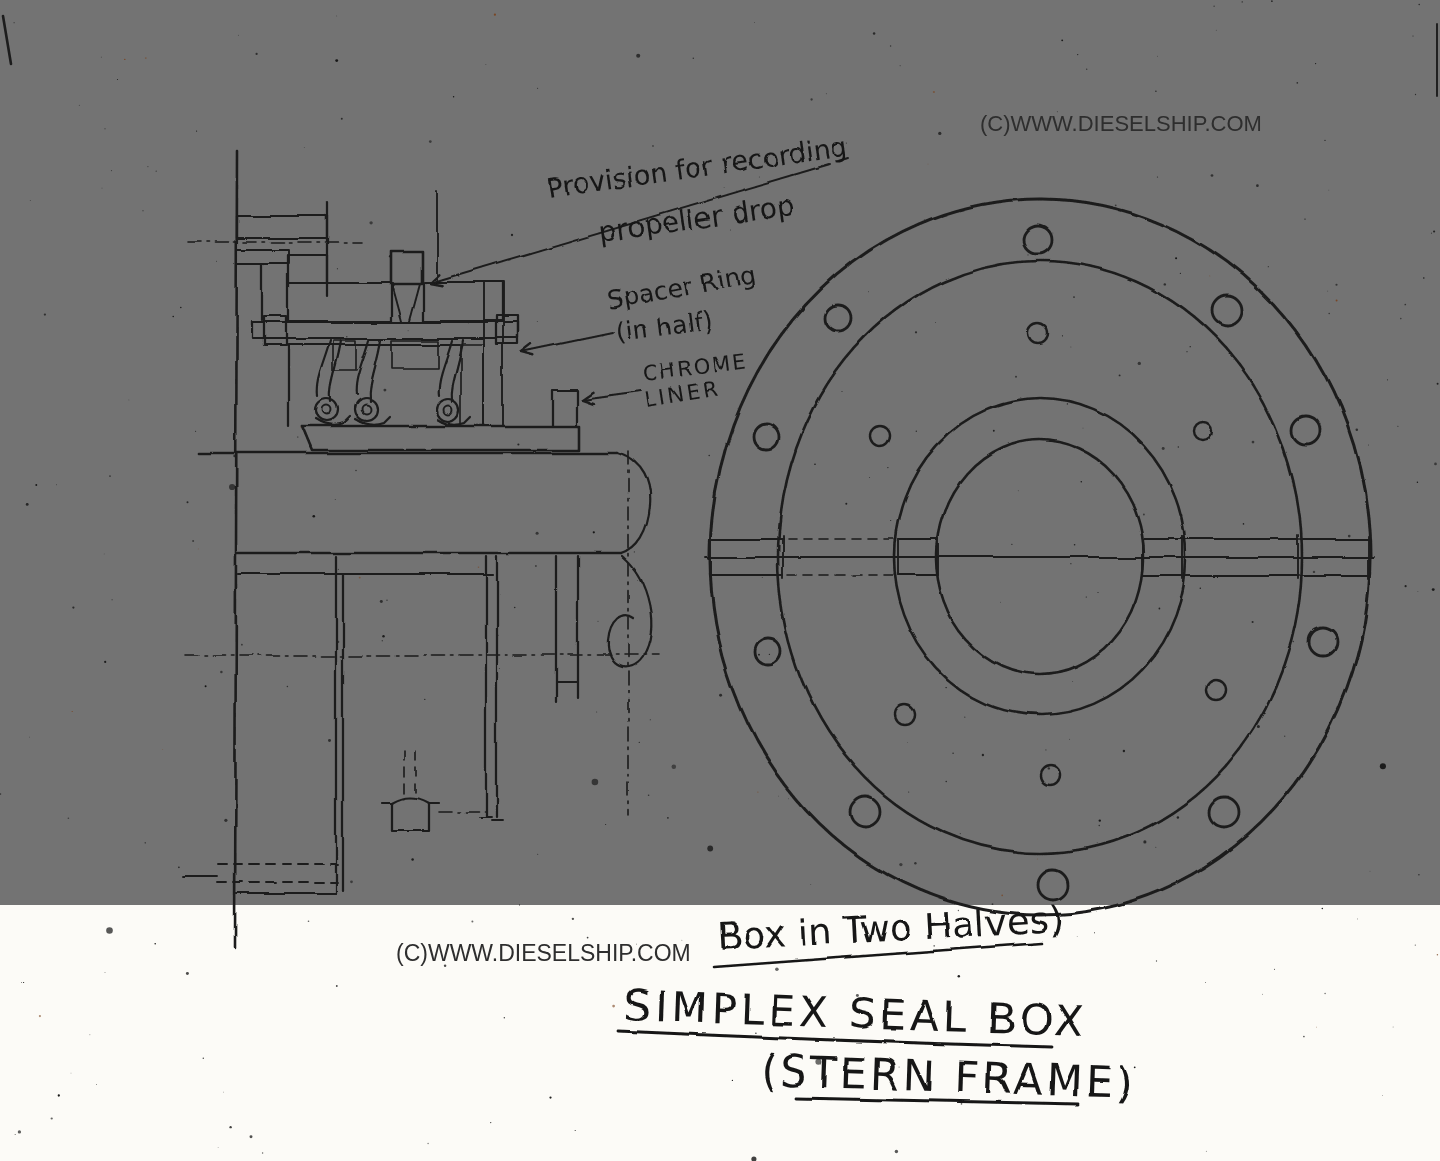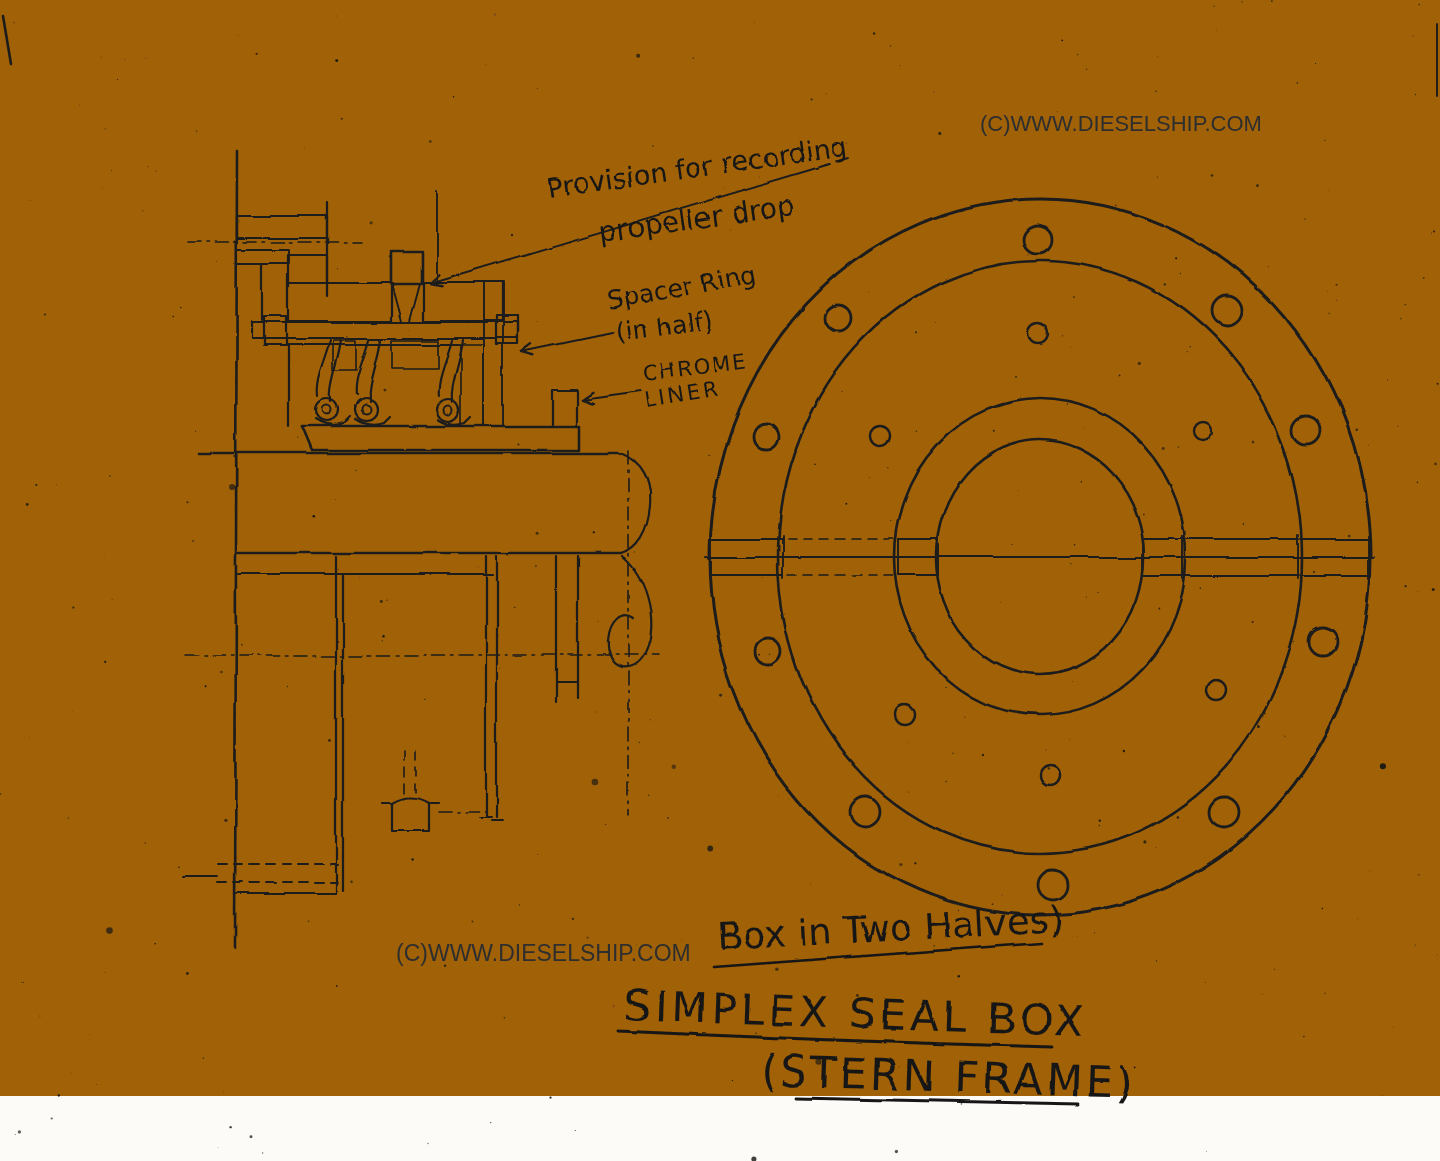--- a/index.html
+++ b/index.html
@@ -1,17 +1,17 @@
 <!DOCTYPE html>
 <html><head>
 <meta charset="utf-8">
 <style>
   html,body{margin:0;padding:0;}
   body{width:1440px;height:1161px;background:#fcfbf7;overflow:hidden;}
-  .page{position:relative;width:1440px;height:1096px;background:#a16207;}
+  .page{position:relative;width:1440px;height:905px;background:#737373;}
   svg{display:block;}
   
   .ink path,.ink rect,.ink circle,.ink polygon,.ink ellipse,.ink line{
     stroke:#1c1c1c;fill:none;stroke-linecap:round;stroke-linejoin:round;
   }
   .hfill{fill:url(#hatch);}
   .hfillw{fill:url(#hatchW);}
   .pfill{fill:#fcfbf7;}
   .dashdot{stroke-dasharray:13 6 2.5 6;}
   .dashed{stroke-dasharray:9 7;}

